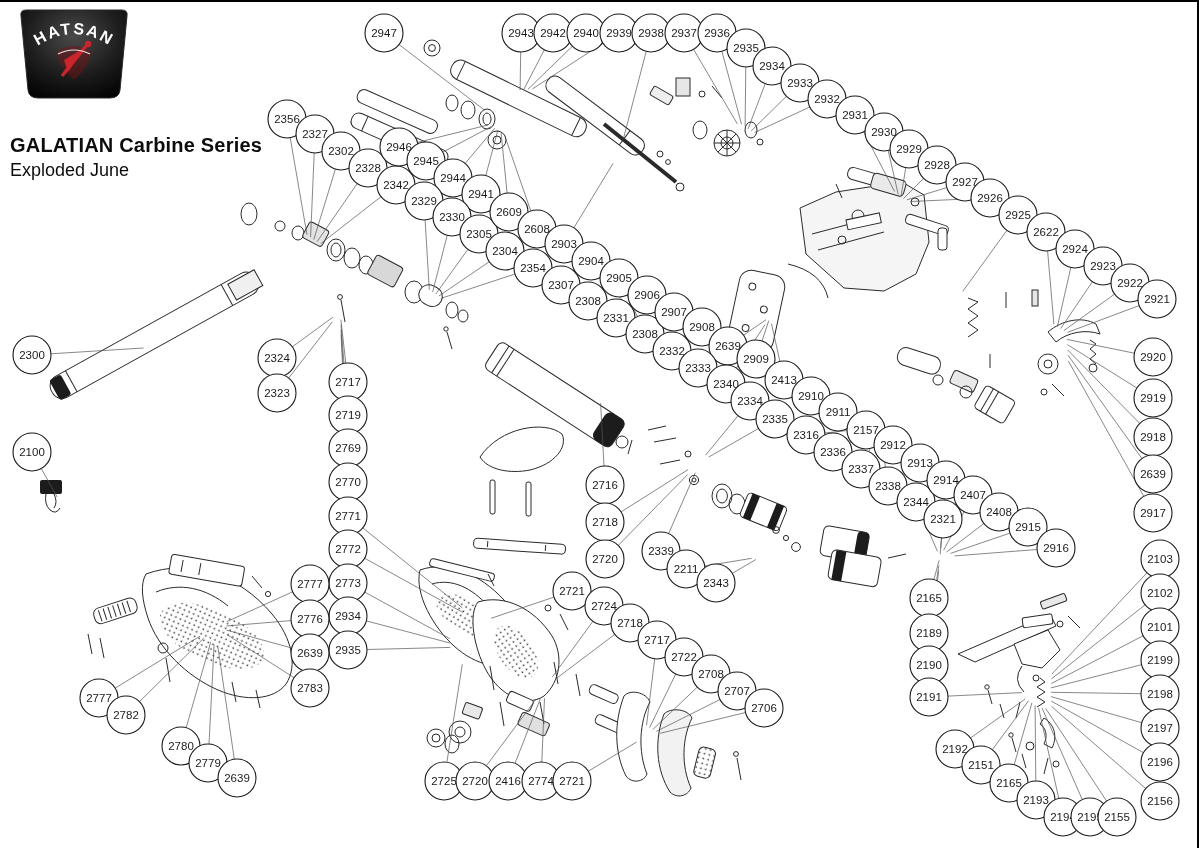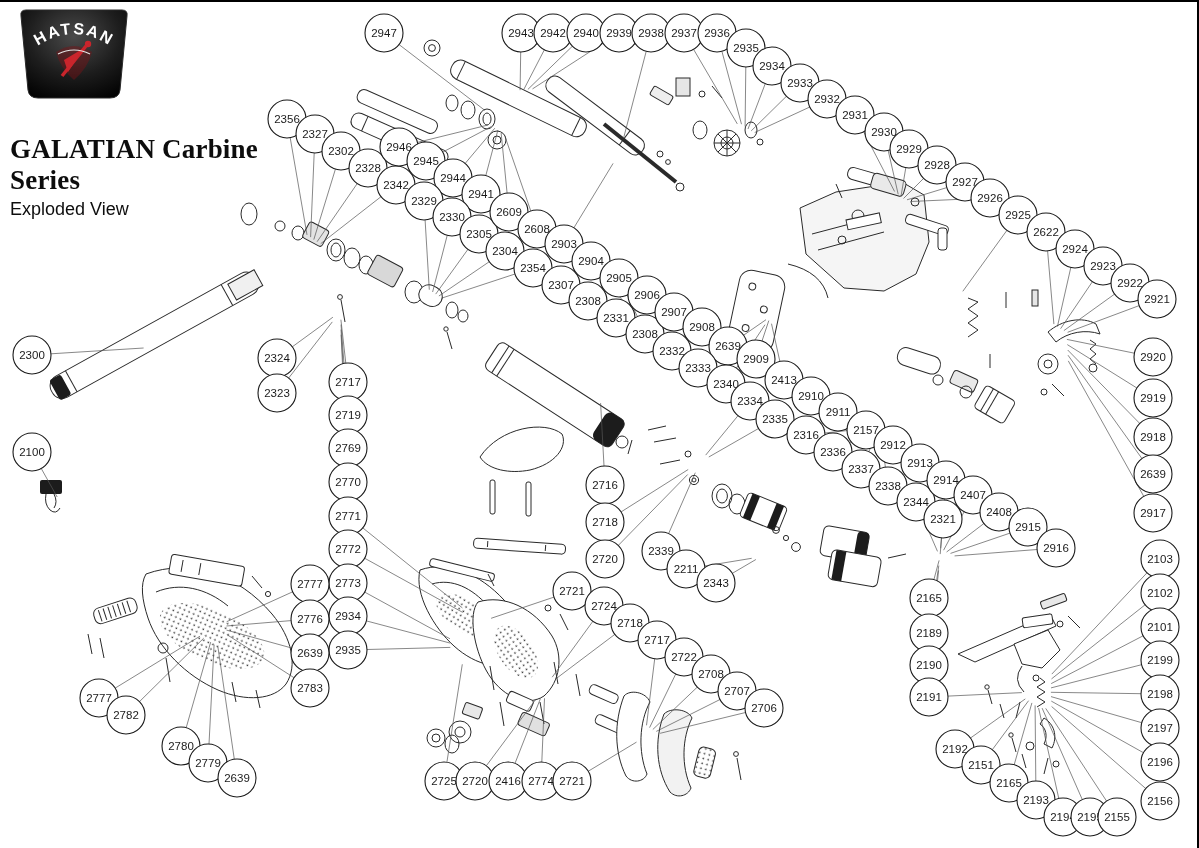--- a/index.html
+++ b/index.html
@@ -7,21 +7,21 @@
     width:1199px;height:848px;overflow:hidden;
     font-family:"Liberation Sans", sans-serif;color:#0d0d0d;
   }
   .page{
     position:relative;width:1199px;height:848px;background:#ffffff;
     border-top:2px solid #000;border-right:2px solid #000;box-sizing:border-box;
   }
   #diagram-svg{position:absolute;left:0;top:0;}
   .header{position:absolute;left:10px;top:6px;z-index:5;width:270px;}
   .logo-wrap{margin-left:8px;}
-  .title{font-size:27px;font-weight:700;margin-top:28px;letter-spacing:0.2px;font-family:Liberation Serif, serif;}
+  .title{font-size:20px;font-weight:700;margin-top:28px;letter-spacing:0.2px;}
   .subtitle{font-size:18px;margin-top:3px;}
   .revision{font-size:16px;margin-top:3px;}
   .note{font-size:11px;line-height:14px;margin-top:5px;}
   svg text{user-select:none;}
 </style>
 </head>
 <body>
 
 <div class="page">
 
@@ -1065,15 +1065,15 @@
         <g>
           <path d="M38,44 Q56,32 74,44 Q70,60 56,72 Q42,60 38,44 Z" fill="#7a1116" opacity="0.45"></path>
           <path d="M44,68 L68,38" stroke="#c9252c" stroke-width="3.5"></path>
           <path d="M66,40 L50,64 L46,52 Z" fill="#c9252c"></path>
           <circle cx="70" cy="36" r="3.2" fill="#c9252c"></circle>
           <path d="M40,46 Q56,38 72,46" stroke="#e3e3e3" stroke-width="1.2" fill="none"></path>
         </g>
       </svg>
     </div>
     <div class="title">GALATIAN Carbine Series</div>
-    <div class="subtitle">Exploded View</div>
+    <div class="subtitle">Exploded June</div>
   </div>
 </div>
 
 </body></html>

